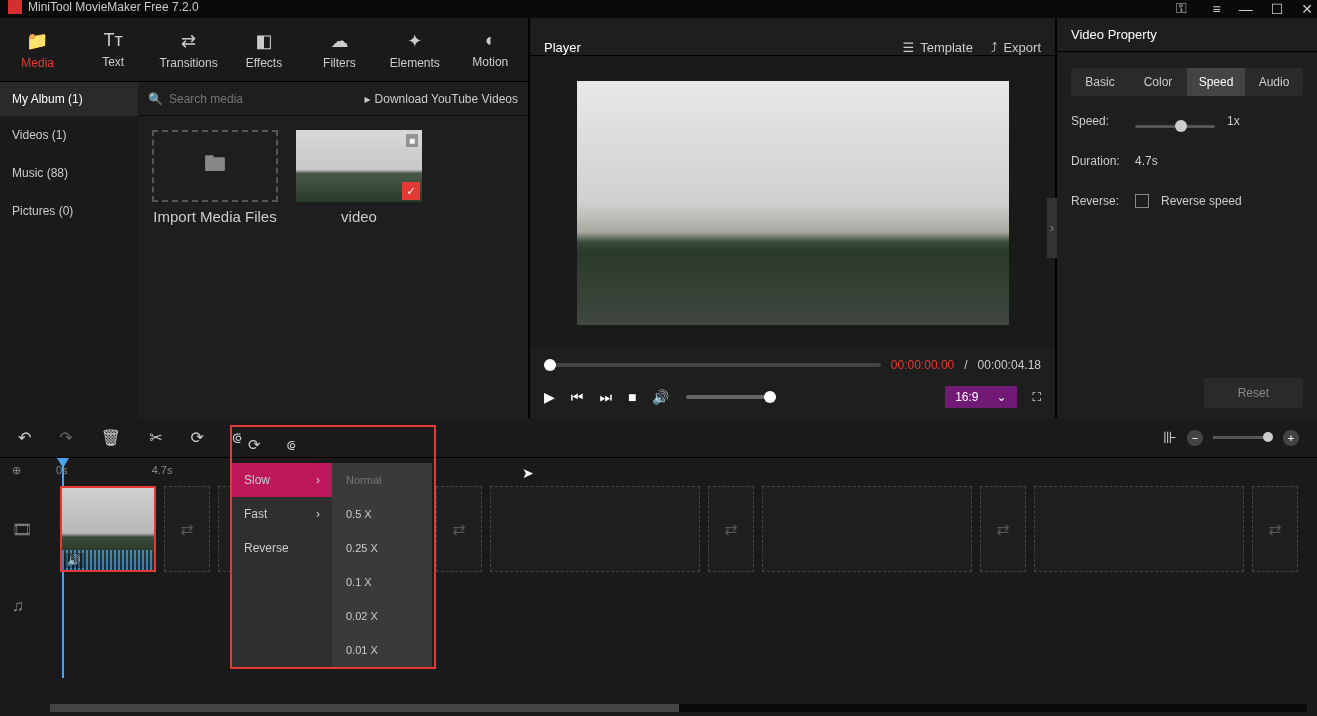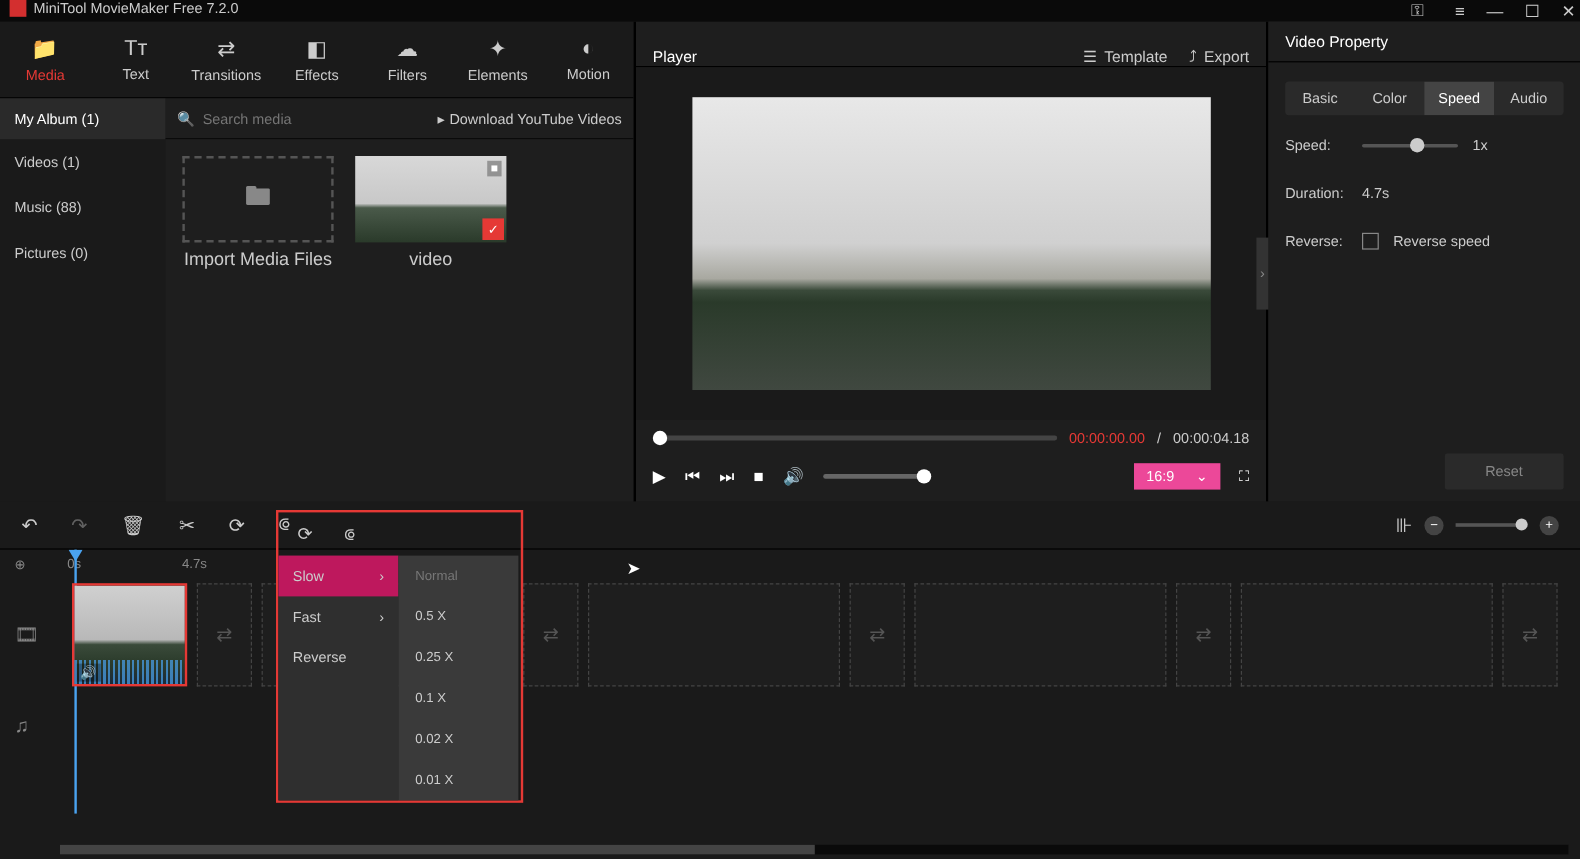--- a/index.html
+++ b/index.html
@@ -49,31 +49,31 @@
 .preview { width: 432px; height: 244px; background: linear-gradient(to bottom, #e8e8e8 0%, #d0d0d0 50%, #a8a8a0 62%, #3a4a3a 66%, #2a3a2a 70%, #404840 100%); position: relative; }
 .progress-row { display: flex; align-items: center; padding: 8px 14px; gap: 10px; }
 .progress-row .ptrack { flex: 1; height: 4px; background: #444; position: relative; border-radius: 2px; }
 .progress-row .pthumb { position: absolute; left: 0; top: -4px; width: 12px; height: 12px; background: #fff; border-radius: 50%; }
 .progress-row .timecur { color: #e53935; font-size: 12px; }
 .progress-row .timetot { color: #ccc; font-size: 12px; }
 .ctrl-row { display: flex; align-items: center; padding: 6px 14px 10px; gap: 16px; }
 .ctrl-row .cicon { color: #fff; font-size: 14px; cursor: pointer; }
 .vol-track { width: 90px; height: 4px; background: #666; border-radius: 2px; position: relative; }
 .vol-track .vthumb2 { position: absolute; right: 0; top: -4px; width: 12px; height: 12px; background: #fff; border-radius: 50%; }
-.aspect { background: #ec4899; color: #fff; padding: 4px 10px; display: flex; align-items: center; gap: 18px; margin-left: auto; cursor: pointer; justify-content: space-between; }
+.aspect { background: #701a75; color: #fff; padding: 4px 10px; display: flex; align-items: center; gap: 18px; margin-left: auto; cursor: pointer; justify-content: space-between; }
 .fsicon { color: #fff; cursor: pointer; }
 
 
 .right-panel { width: 260px; background: #1e1e1e; display: flex; flex-direction: column; position: relative; }
 .rp-head { height: 34px; display: flex; align-items: center; padding: 0 14px; color: #fff; font-size: 13px; border-bottom: 1px solid #000; }
 .rp-tabs { display: flex; margin: 16px 14px 0; background: #2a2a2a; border-radius: 3px; overflow: hidden; }
 .rp-tab { flex: 1; padding: 7px 0; text-align: center; color: #ccc; font-size: 12px; cursor: pointer; }
 .rp-tab.active { background: #444; color: #fff; }
 .rp-body { padding: 18px 14px; display: flex; flex-direction: column; gap: 26px; }
-.rp-row { display: flex; align-items: center; gap: 12px; font-size: 12px; color: #ccc; }
+.rp-row { display: flex; align-items: flex-end; gap: 12px; font-size: 12px; color: #ccc; }
 .rp-row .lbl { width: 52px; }
 .rp-slider { width: 80px; height: 3px; background: #555; position: relative; border-radius: 2px; }
 .rp-slider .sthumb { position: absolute; left: 40px; top: -5px; width: 12px; height: 12px; background: #ccc; border-radius: 50%; }
 .rp-chk { width: 14px; height: 14px; border: 1px solid #888; }
 .collapse-tab { position: absolute; left: -10px; top: 180px; width: 10px; height: 60px; background: #333; display: flex; align-items: center; justify-content: center; color: #888; cursor: pointer; }
 .reset-btn { position: absolute; bottom: 10px; right: 14px; background: #2a2a2a; color: #888; padding: 8px 34px; cursor: pointer; border-radius: 2px; }
 
 
 .timeline { background: #1a1a1a; height: 298px; position: relative; }
 .tl-toolbar { height: 40px; display: flex; align-items: center; padding: 0 18px; gap: 28px; border-bottom: 1px solid #000; position: relative; }

